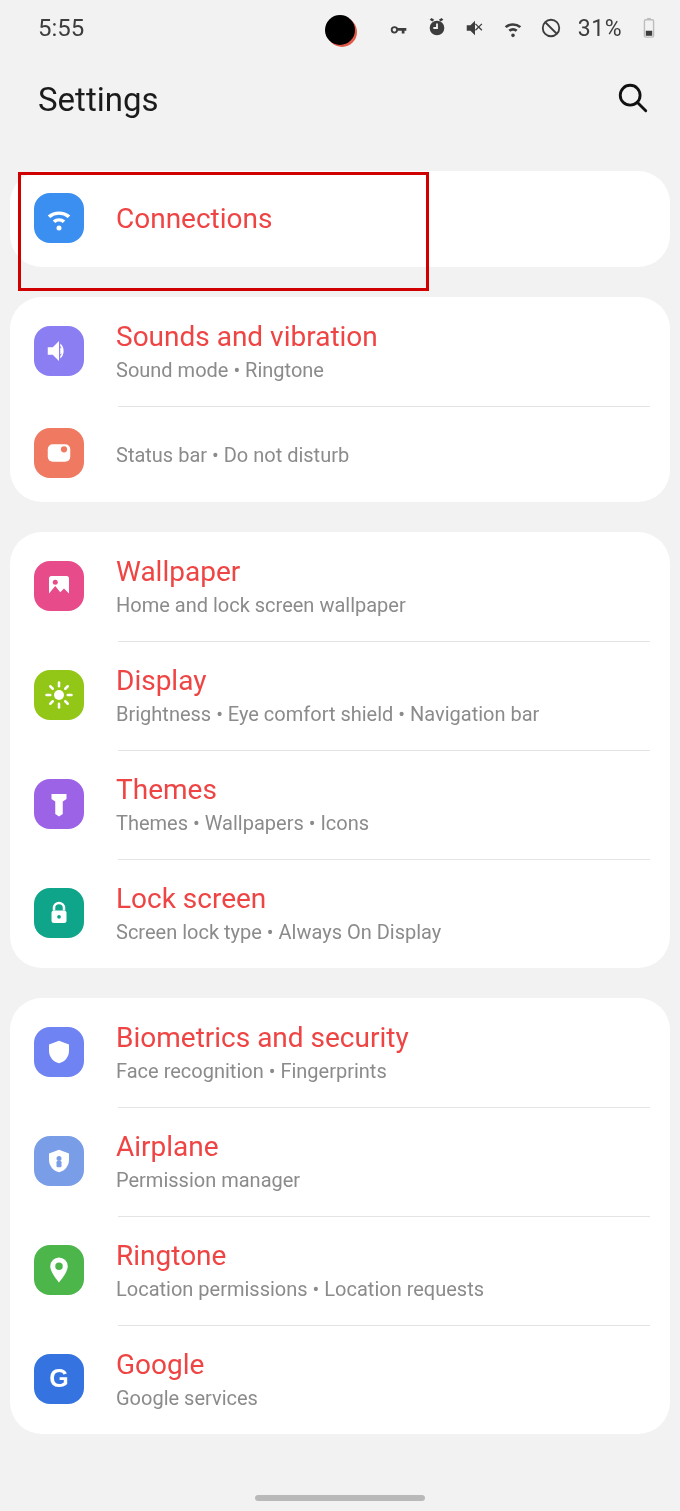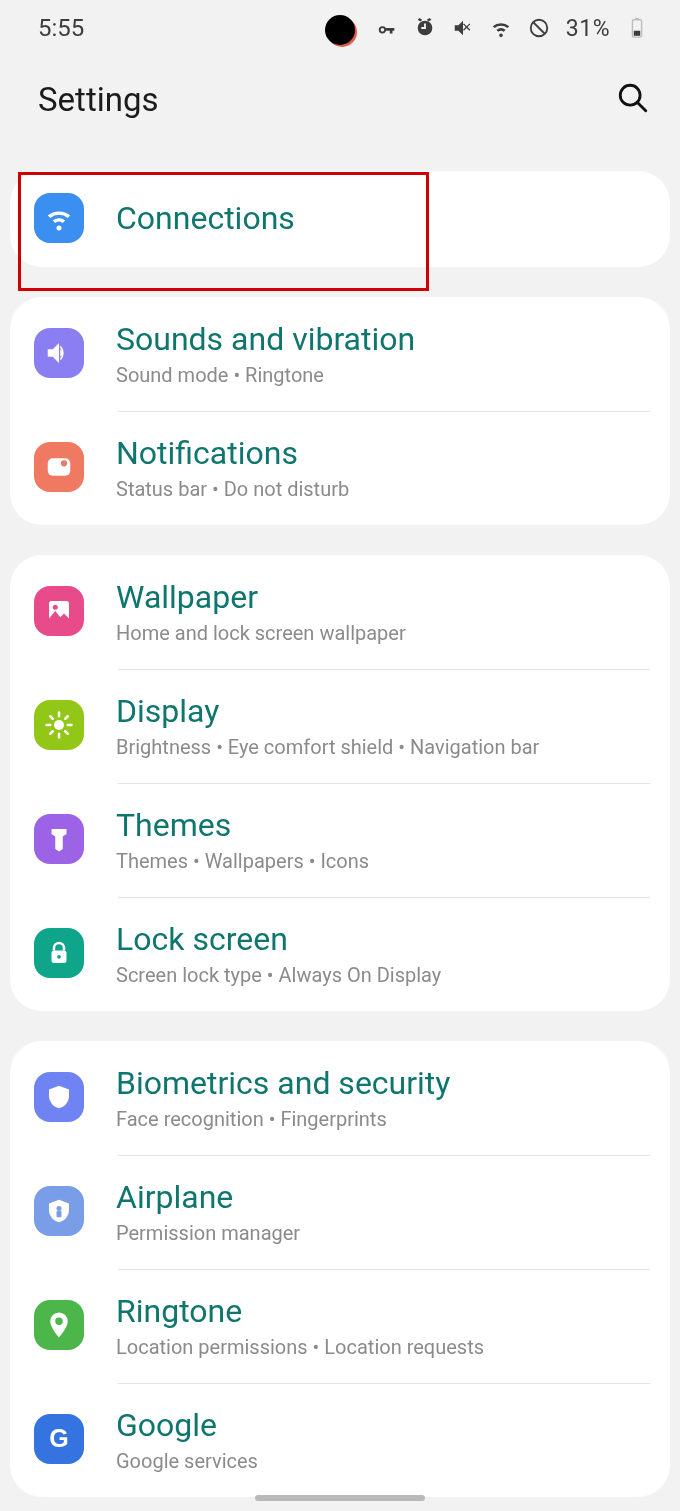--- a/index.html
+++ b/index.html
@@ -10,21 +10,21 @@
     font-family:-apple-system,Roboto,'Segoe UI',Arial,sans-serif;
     color:#111;
     position:relative;
   }
   
   .status-bar{
     display:flex;
     align-items:center;
     justify-content:space-between;
     height:48px;
-    padding:4px 32px 0 38px;
+    padding:4px 20px 0 38px;
     font-size:24px;
     color:#3d3d3d;
   }
   .status-left{font-weight:400;}
   .status-center{
     position:absolute;
     left:0;right:0;
     display:flex;justify-content:center;
   }
   .camera{
@@ -64,21 +64,21 @@
     top:0;left:108px;right:20px;
     height:1px;background:#e4e4e4;
   }
   .icon-box{
     width:50px;height:50px;border-radius:16px;
     display:flex;align-items:center;justify-content:center;
     flex:0 0 50px;margin-right:32px;
   }
   .icon-box svg{width:30px;height:30px;fill:#fff;}
   .row-text{display:flex;flex-direction:column;flex:1;min-width:0;}
-  .row-title{font-size:32px;color:#0f766e;line-height:1.25;}
+  .row-title{font-size:28px;color:#ef4444;line-height:1.25;}
   .row-sub{font-size:20px;color:#8b8b8b;margin-top:4px;}
   
   .highlight{
     position:absolute;
     top:172px;left:18px;width:405px;height:113px;
     border:3px solid #d10000;
     pointer-events:none;
   }
   
   .c-blue{background:#3b8ff0;}
@@ -181,21 +181,20 @@
     </div>
   </div>
   <div class="row">
     <div class="icon-box c-coral">
       <svg viewBox="0 0 24 24">
           <rect x="3" y="5" width="18" height="14" rx="4"></rect>
           <circle cx="16" cy="9" r="2.5" fill="#ef7961"></circle>
         </svg>
     </div>
     <div class="row-text">
-      <span class="row-title">Notifications</span>
       <span class="row-sub">Status bar  •  Do not disturb</span>
     </div>
   </div>
 </div>
 
 <div class="group">
   <div class="row">
     <div class="icon-box c-pink">
       <svg viewBox="0 0 24 24">
           <rect x="4" y="4" width="16" height="16" rx="2" fill="#fff"></rect>

